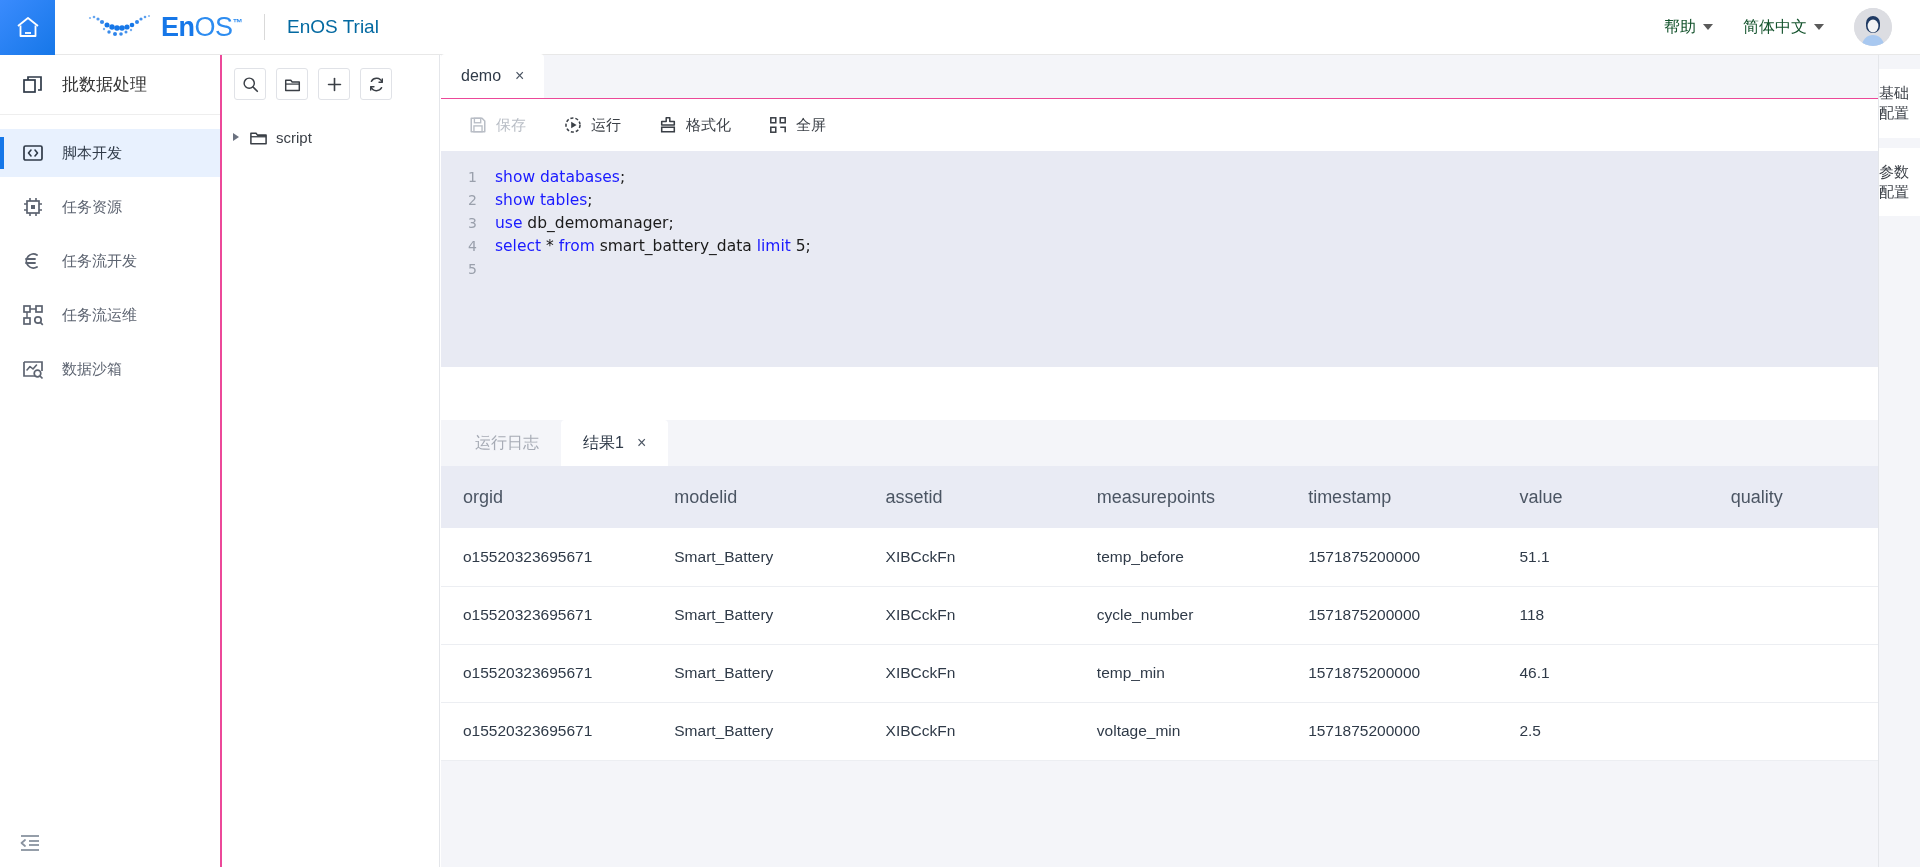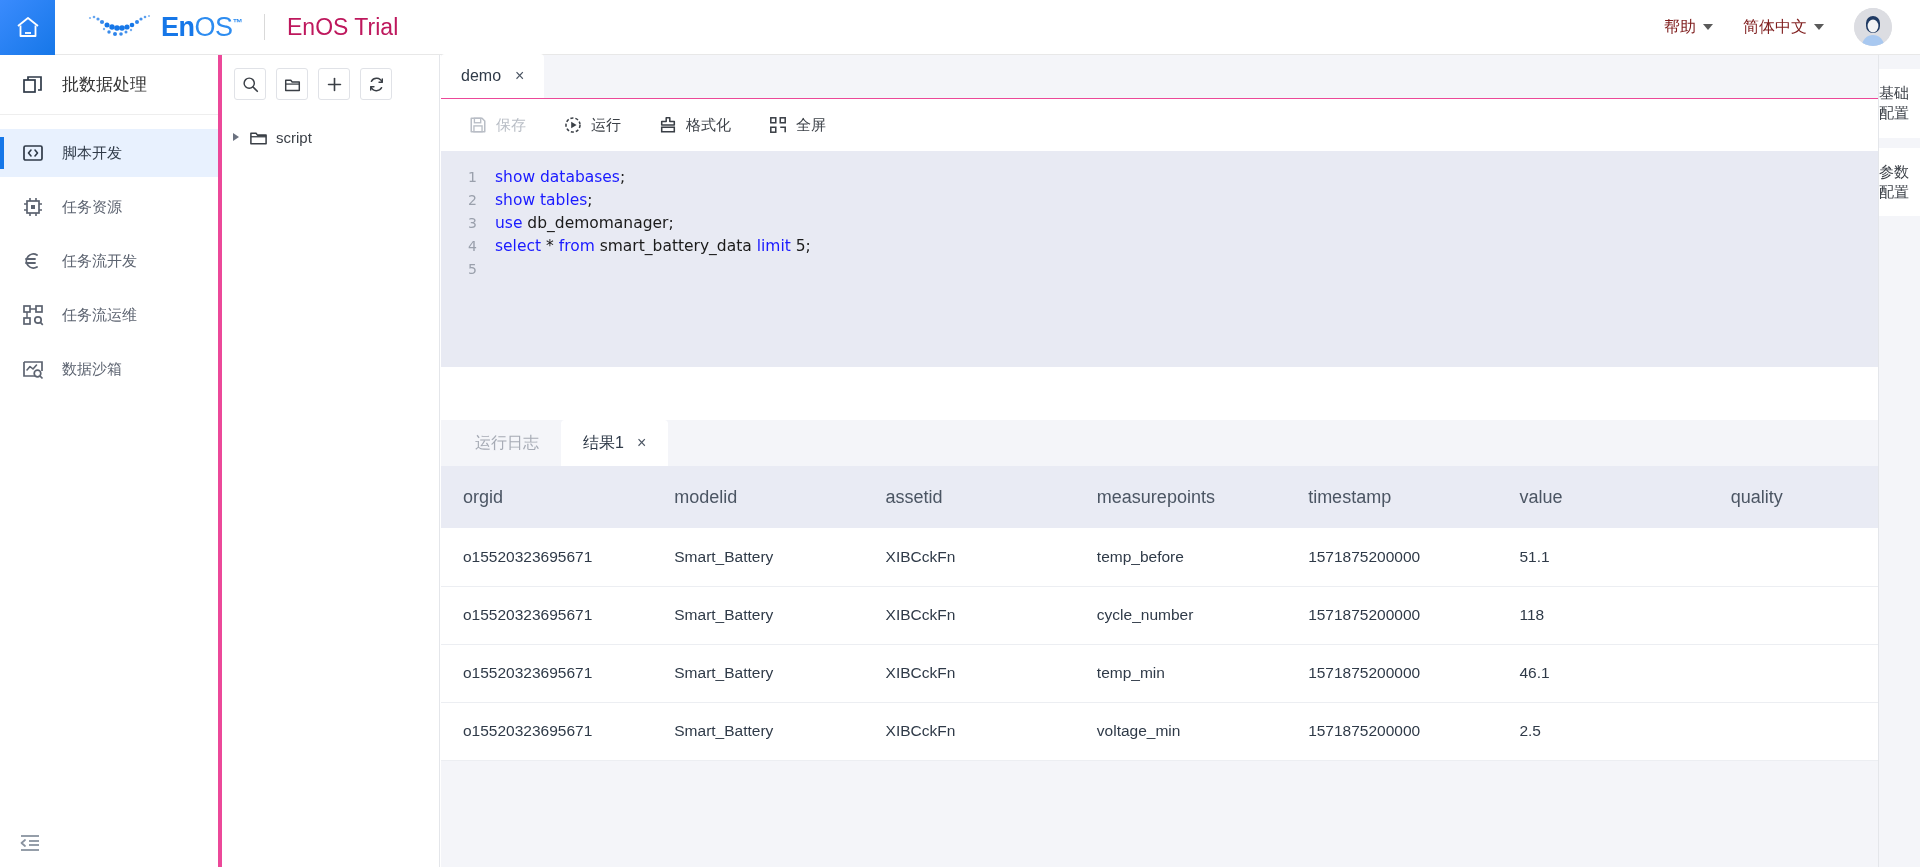--- a/index.html
+++ b/index.html
@@ -29,43 +29,43 @@
   .logo-mark { width: 72px; height: 30px; }
   .logo-text {
     font-size: 27px; font-weight: bold; letter-spacing: -0.5px;
     margin-left: 4px; color: #1677e8; line-height: 1;
   }
   .logo-text .os { color: #2d8cf0; font-weight: normal; }
   .logo-tm { font-size: 10px; vertical-align: super; color: #2d8cf0; }
   .hdr-divider {
     width: 1px; height: 26px; background: #d9d9d9; margin: 0 22px;
   }
-  .app-title { font-size: 23px; color: #be185d; }
+  .app-title { font-size: 19px; color: #0369a1; }
   .hdr-right {
     margin-left: auto; display: flex; align-items: center;
     padding-right: 28px; gap: 30px;
   }
   .hdr-menu {
-    font-size: 16px; color: #7f1d1d; cursor: pointer;
+    font-size: 16px; color: #14532d; cursor: pointer;
     display: flex; align-items: center; gap: 7px;
   }
   .caret {
     width: 0; height: 0; border-left: 5px solid transparent;
     border-right: 5px solid transparent; border-top: 6px solid #5a5a5a;
   }
   .avatar {
     width: 38px; height: 38px; border-radius: 50%;
     background: #dcdde2; overflow: hidden; position: relative;
     cursor: pointer;
   }
 
   
   .sidebar {
     position: absolute; top: 55px; left: 0; width: 222px; height: 812px;
-    background: #ffffff; border-right: 4px solid #ec4899;
+    background: #ffffff; border-right: 2px solid #ec4899;
   }
   .side-head {
     height: 60px; display: flex; align-items: center;
     padding-left: 22px; gap: 18px; border-bottom: 1px solid #eeeeee;
   }
   .side-head .label { font-size: 17px; color: #333; }
   .side-list { padding-top: 8px; }
   .side-item {
     height: 48px; display: flex; align-items: center;
     padding-left: 22px; gap: 18px; cursor: pointer; position: relative; margin-top: 6px;

